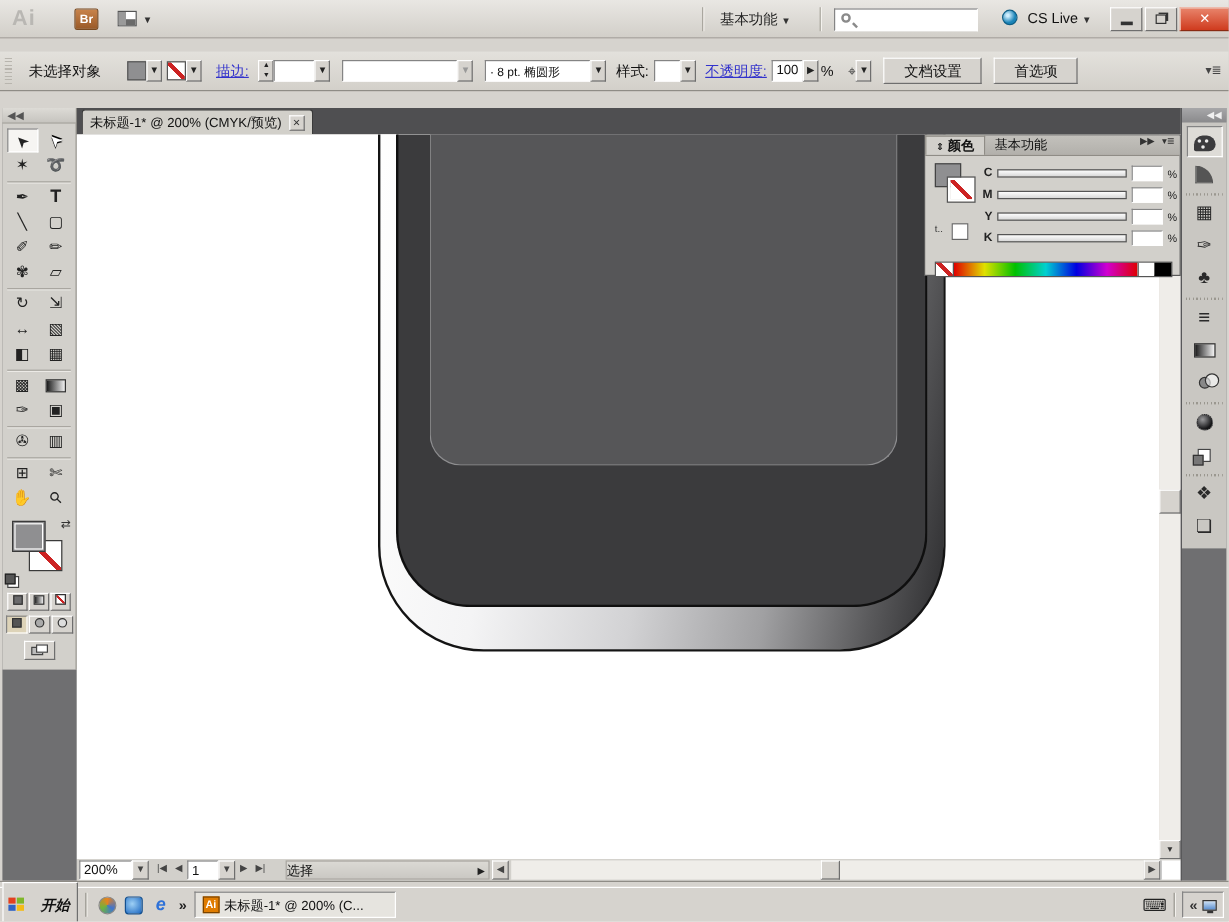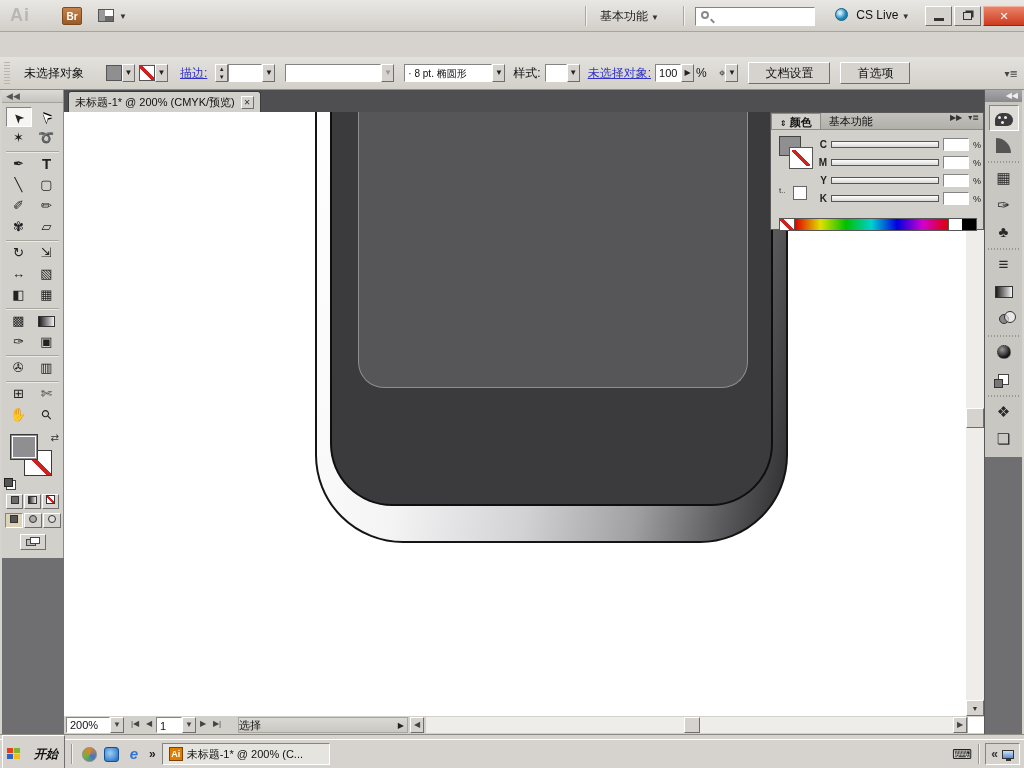--- a/index.html
+++ b/index.html
@@ -30,21 +30,21 @@
   .winbtns{left:925px;top:6px;display:flex;gap:2px;}
   .wbtn{width:27px;height:20px;text-align:center;line-height:18px;font-size:11px;}
   .wbtn-close{width:42px;background:linear-gradient(#e8836a,#cf3b1e);color:#fff;border-color:#f0b09e #8a2a12 #8a2a12 #f0b09e;font-weight:bold;}
   .minbar{display:inline-block;width:10px;height:3px;background:#333;margin-top:11px;}
   .restico{display:inline-block;width:9px;height:8px;border:1px solid #333;box-shadow:2px -2px 0 -0.5px #333;margin-top:5px;}
 
   
   .menubar{left:0;top:32px;width:1024px;height:24px;background:#d6d3ce;border-bottom:1px solid #9b9890;display:flex;align-items:center;padding-left:14px;gap:26px;}
 
   
-  .controlbar{left:0;top:57px;width:1024px;height:33px;background:linear-gradient(#e3e1dc,#d3d0ca);border-bottom:1px solid #8f8c86;display:flex;align-items:center;}
+  .controlbar{left:0;top:43px;width:1024px;height:33px;background:linear-gradient(#e3e1dc,#d3d0ca);border-bottom:1px solid #8f8c86;display:flex;align-items:center;}
   .grip{width:6px;height:22px;margin:0 6px 0 4px;background:repeating-linear-gradient(#b8b5ae 0 1px,transparent 1px 3px);}
   .cb-lab{margin:0 8px;}
   .link{color:#3333cc;text-decoration:underline;}
   .swcombo{display:flex;align-items:center;margin-right:4px;}
   .sw{width:16px;height:16px;border:1px solid #555;}
   .sw-fill{background:#8f8f91;}
   .sw-none{background:linear-gradient(45deg,#fff 42%,#cc2222 42%,#cc2222 58%,#fff 58%);}
   .cbtn{width:13px;height:18px;text-align:center;line-height:16px;font-size:8px;color:#222;}
   .spin{width:13px;height:18px;display:flex;flex-direction:column;font-size:6px;line-height:8px;text-align:center;color:#222;}
   .field{height:18px;background:#fff;border:1px solid;border-color:#848484 #fff #fff #848484;padding:2px 3px;font-size:11px;}
@@ -224,21 +224,21 @@
       </div>
     <div class="field" style="width:34px;"></div>
     <span class="cbtn raised">▼</span>
     <div class="field" style="width:96px;margin-left:10px;"></div>
     <span class="cbtn raised" style="color:#999;">▼</span>
     <div class="field" style="width:88px;margin-left:10px;font-size:10px;">· 8 pt. 椭圆形</div>
     <span class="cbtn raised">▼</span>
     <span class="cb-lab">样式:</span>
     <div class="field" style="width:22px;margin-left:-4px;"></div>
     <span class="cbtn raised">▼</span>
-    <span class="cb-lab link">未选择对象:</span>
+    <span class="cb-lab link">不透明度:</span>
     <div class="field" style="width:26px;margin-left:-4px;">100</div>
     <span class="cbtn raised">▶</span>
     <span class="cb-lab" style="margin-left:2px;">%</span>
     <span style="font-size:12px;color:#444;margin-left:4px;">⌖</span>
     <span class="cbtn raised">▼</span>
     <div class="pbtn raised">文档设置</div>
     <div class="pbtn raised">首选项</div>
     <span class="panel-menu-ico">▾≣</span>
   </div>
 

